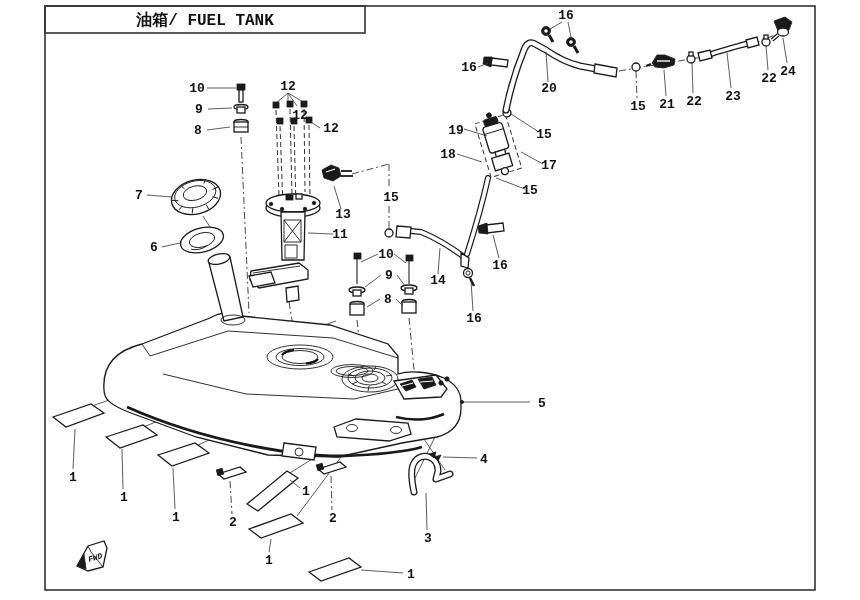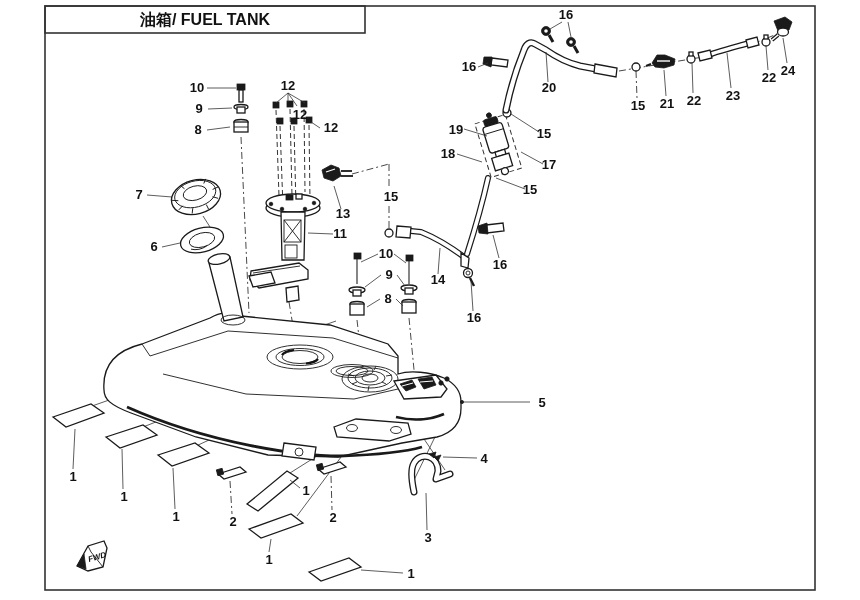--- a/index.html
+++ b/index.html
@@ -1,17 +1,17 @@
 <!DOCTYPE html>
 <html><head>
 <meta charset="utf-8">
 <style>
   html,body{margin:0;padding:0;background:#fff;}
   .page{position:relative;width:860px;height:600px;background:#ffffff;overflow:hidden;
-        font-family:Liberation Sans, sans-serif;}
+        font-family:Liberation Mono, monospace;}
   svg{position:absolute;left:0;top:0;}
   .callout{font-size:13px;font-weight:700;fill:#111;}
   .title-text{font-size:16px;font-weight:700;fill:#111;}
   .fwd-text{font-size:8px;font-weight:700;fill:#111;font-style:italic;}
   .ln{stroke:#222;stroke-width:1.1;fill:none;}
   .thin{stroke:#333;stroke-width:0.8;fill:none;}
   .dash{stroke:#333;stroke-width:0.9;fill:none;stroke-dasharray:7 3 2 3;}
   .dashs{stroke:#333;stroke-width:1;fill:none;stroke-dasharray:5 3;}
   .part{stroke:#1a1a1a;stroke-width:1.3;fill:#ffffff;}
   .partthin{stroke:#1a1a1a;stroke-width:0.9;fill:none;}

